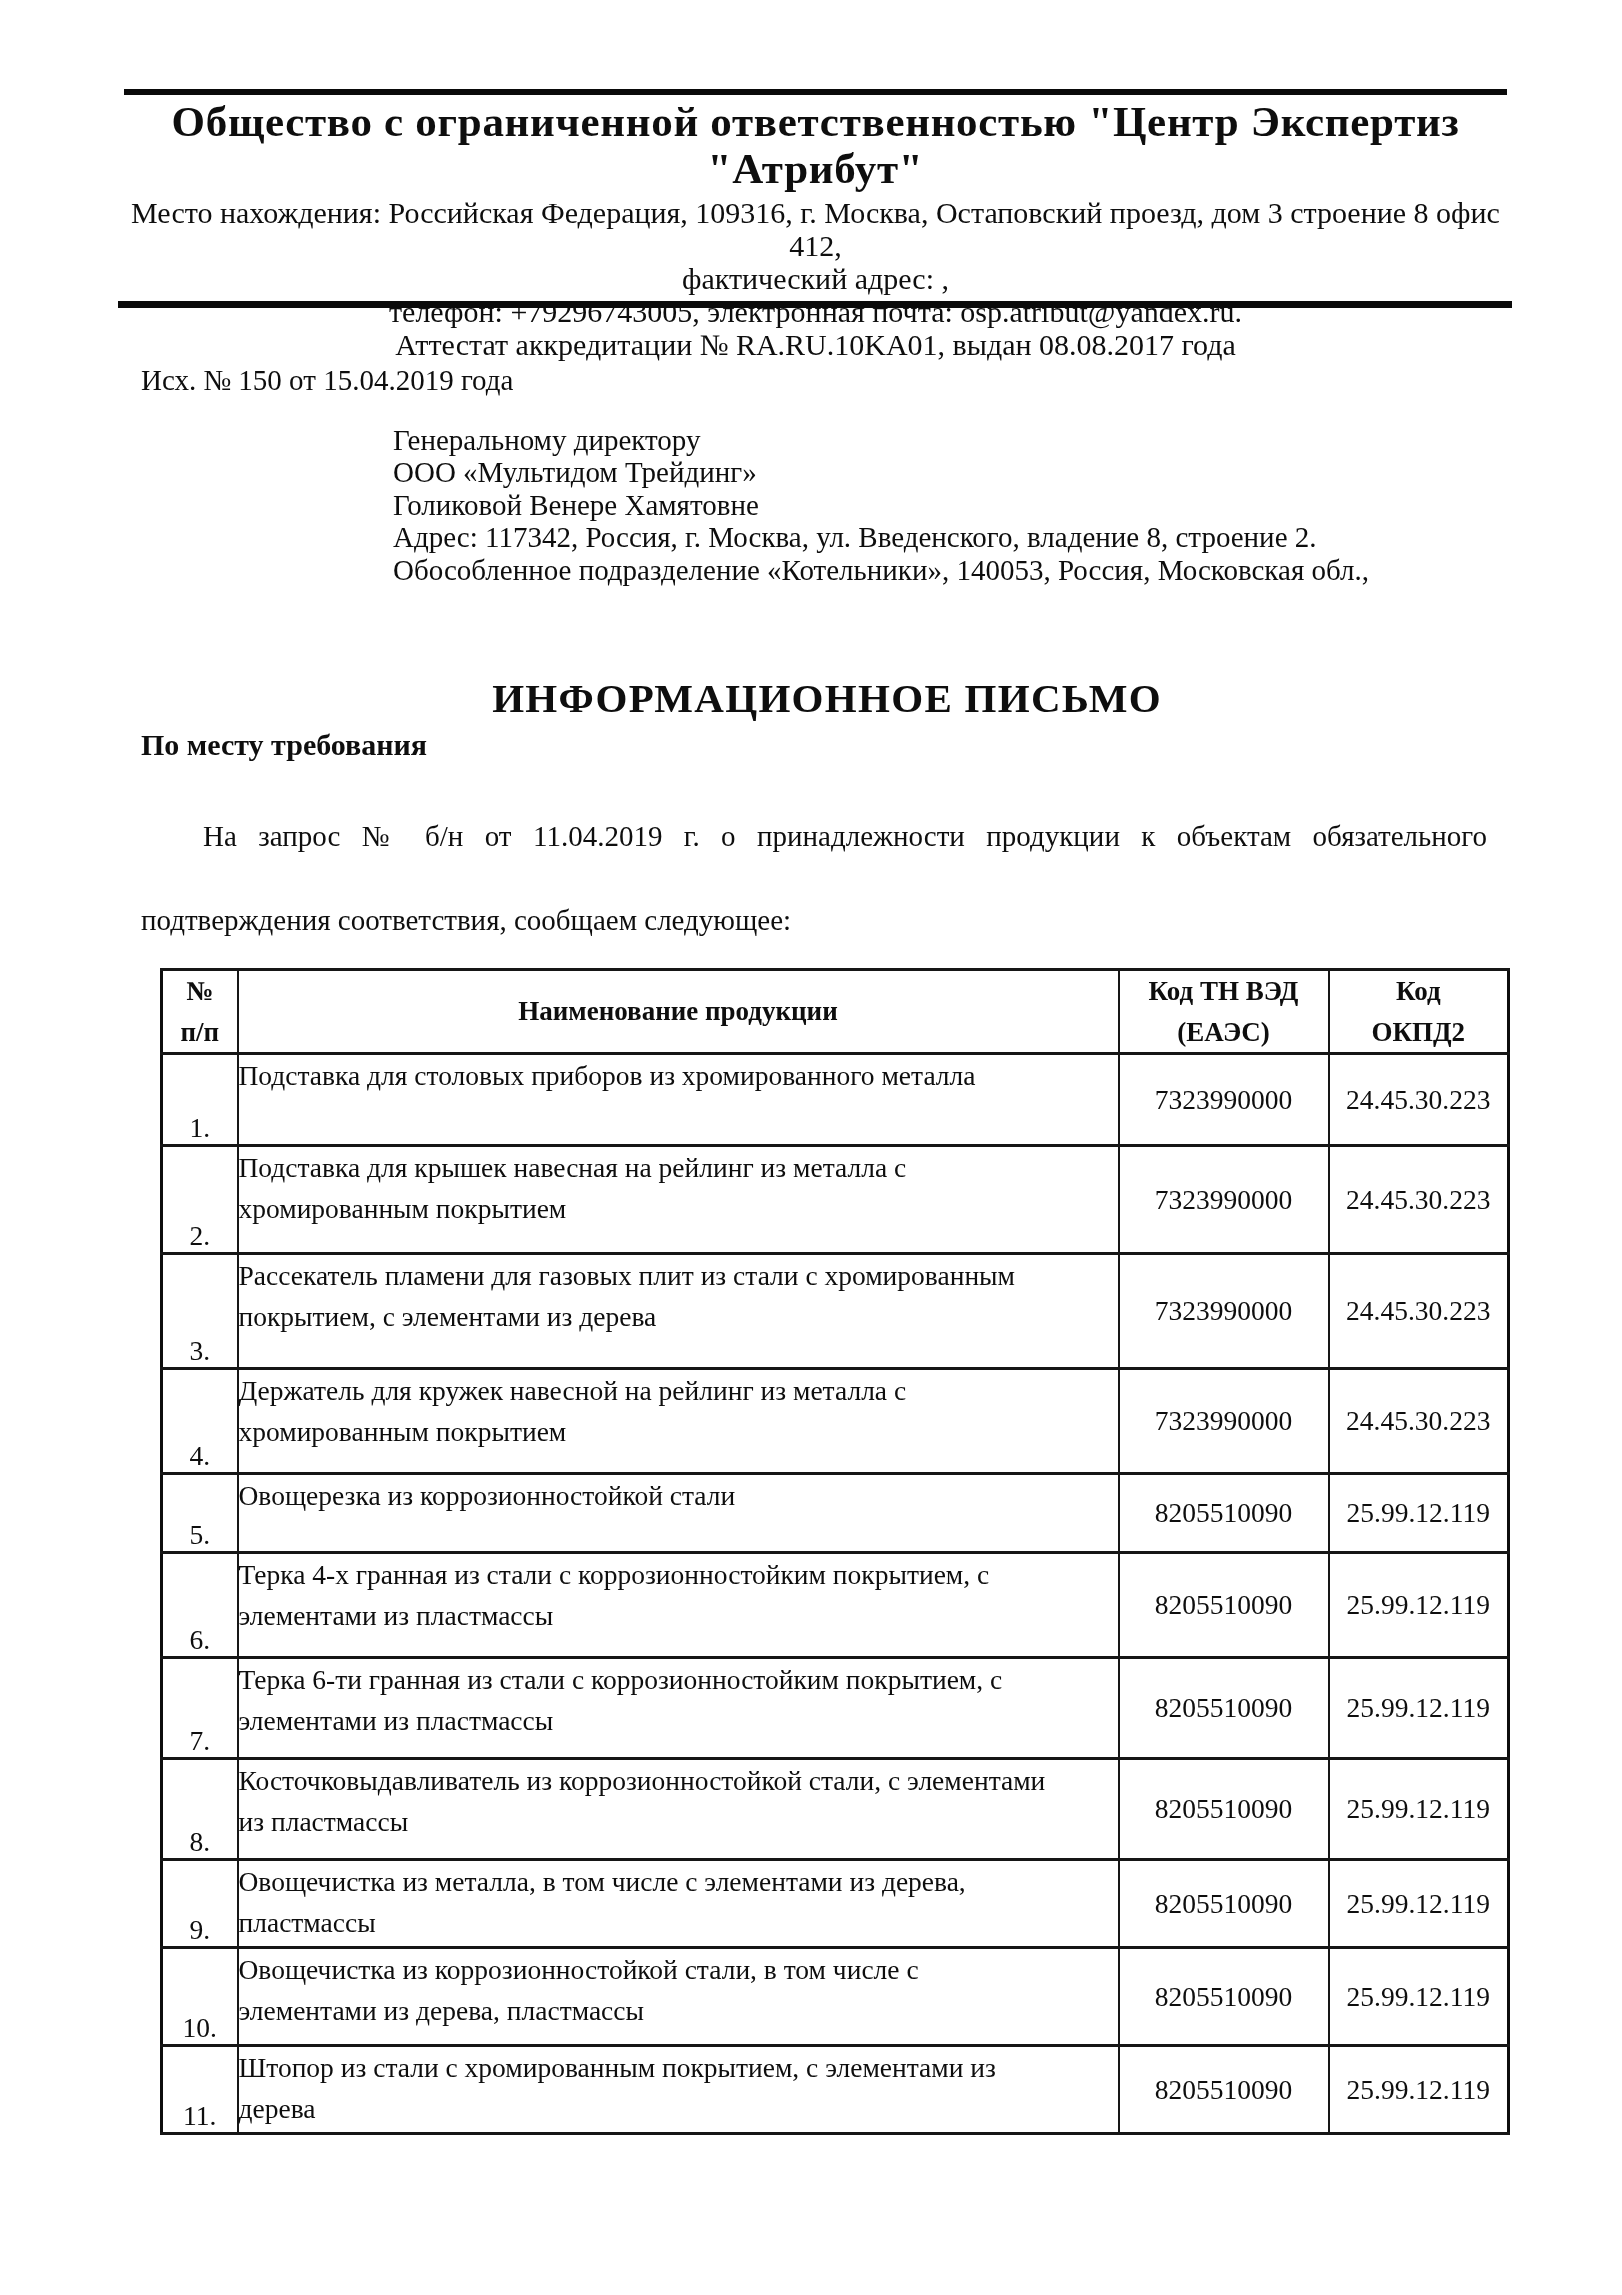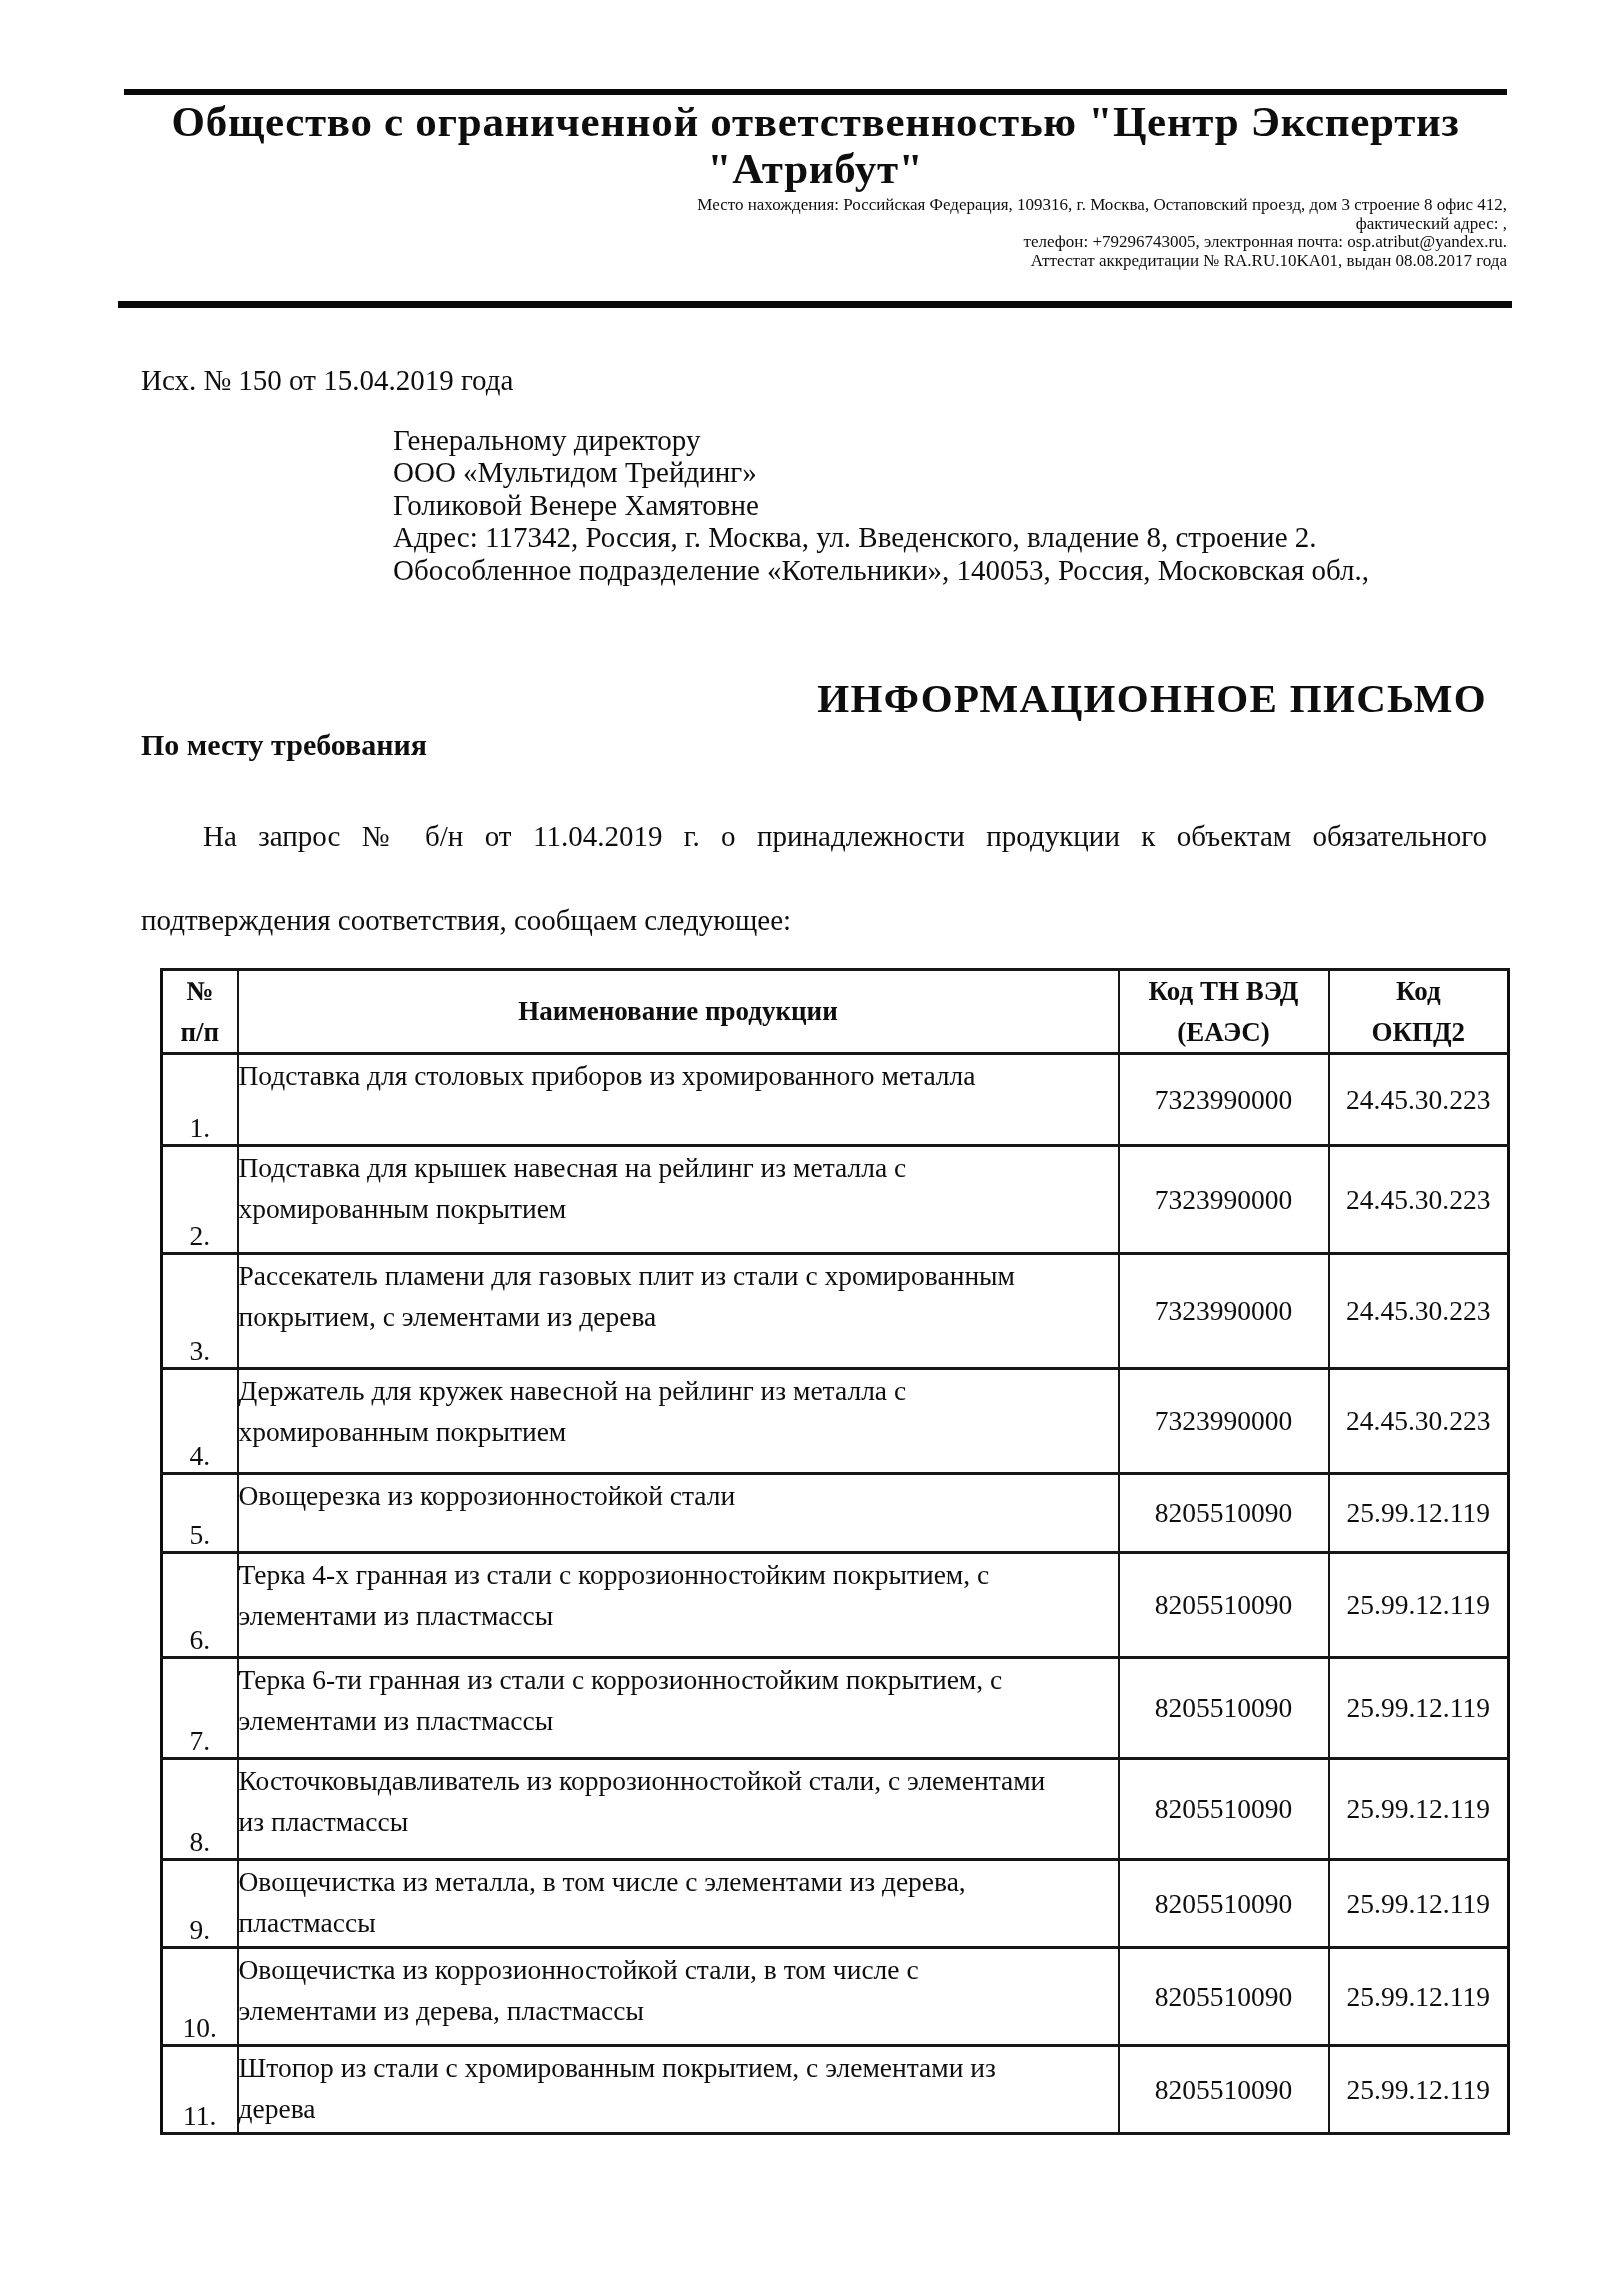--- a/index.html
+++ b/index.html
@@ -16,32 +16,32 @@
   .rule-top    { left: 124px; top: 89px; width: 1383px; height: 5.9px; }
   .rule-bottom { left: 118px; top: 301px; width: 1394px; height: 6.5px; }
 
   .company-name {
     position: absolute; left: 124px; top: 98px; width: 1383px;
     text-align: center; font-size: 43px; font-weight: bold; line-height: 1.1;
     letter-spacing: 0.7px;
   }
   .letterhead-details {
     position: absolute; left: 124px; top: 196px; width: 1383px;
-    text-align: right; font-size: 17px; line-height: 1.1;
+    text-align: center; font-size: 30px; line-height: 1.1;
   }
   .outgoing {
     position: absolute; left: 141px; top: 364px; font-size: 29px;
   }
   .addressee {
     position: absolute; left: 393px; top: 424px; width: 1094px;
     text-align: left; font-size: 29px; line-height: 1.12;
   }
   .letter-title {
-    position: absolute; left: 141px; top: 674px; width: 1346px;
-    text-align: right; font-size: 41px; font-weight: bold; letter-spacing: 1.3px;
+    position: absolute; left: 154px; top: 674px; width: 1346px;
+    text-align: center; font-size: 41px; font-weight: bold; letter-spacing: 1.3px;
   }
   .requirement {
     position: absolute; left: 141px; top: 728px; font-size: 30px; font-weight: bold;
   }
   .body-par {
     position: absolute; left: 141px; top: 815px; width: 1346px;
     font-size: 29px; line-height: 1.45;
   }
   .body-line-1 { text-align: justify; text-indent: 62px; }
   .body-line-1::after { content: ""; display: inline-block; width: 100%; }

